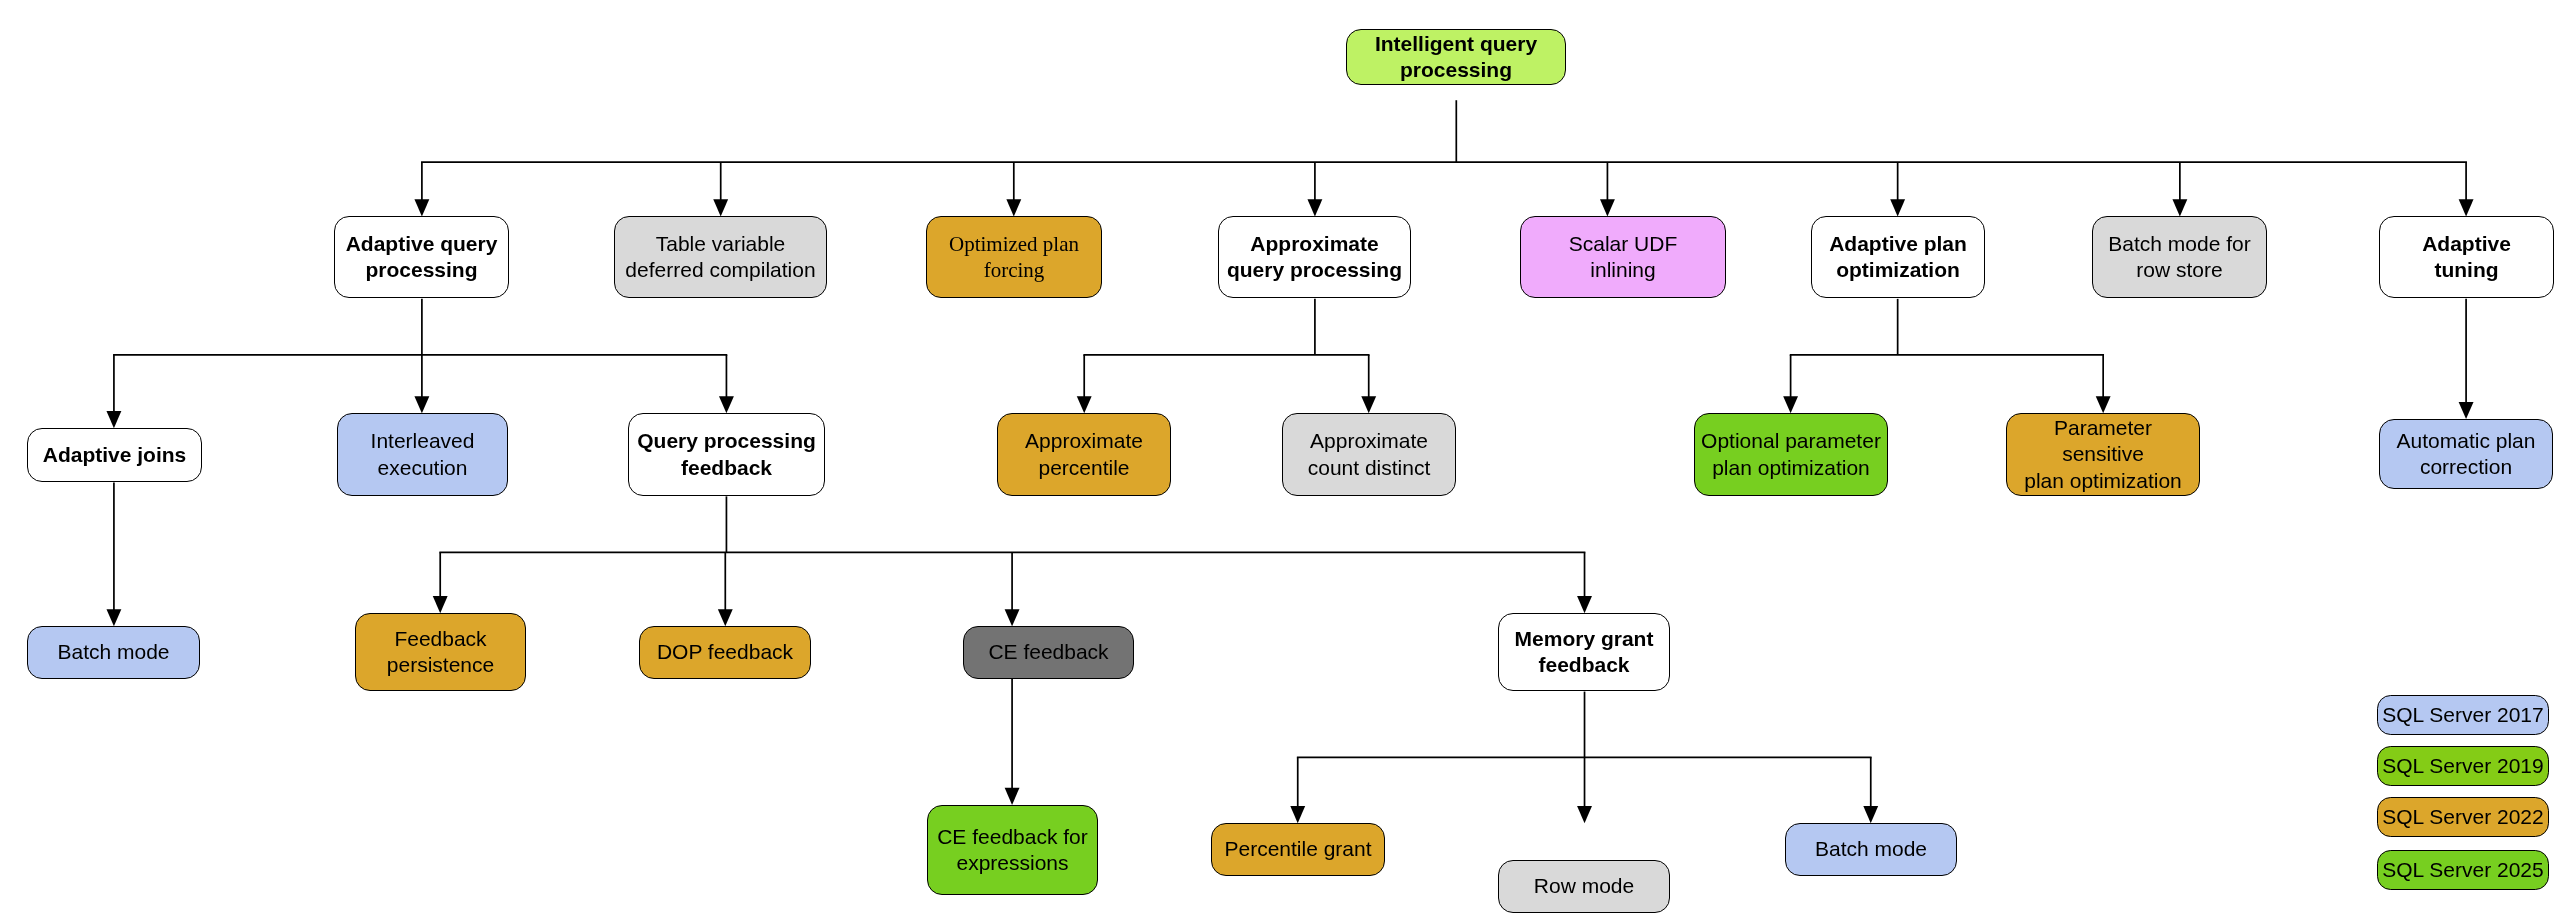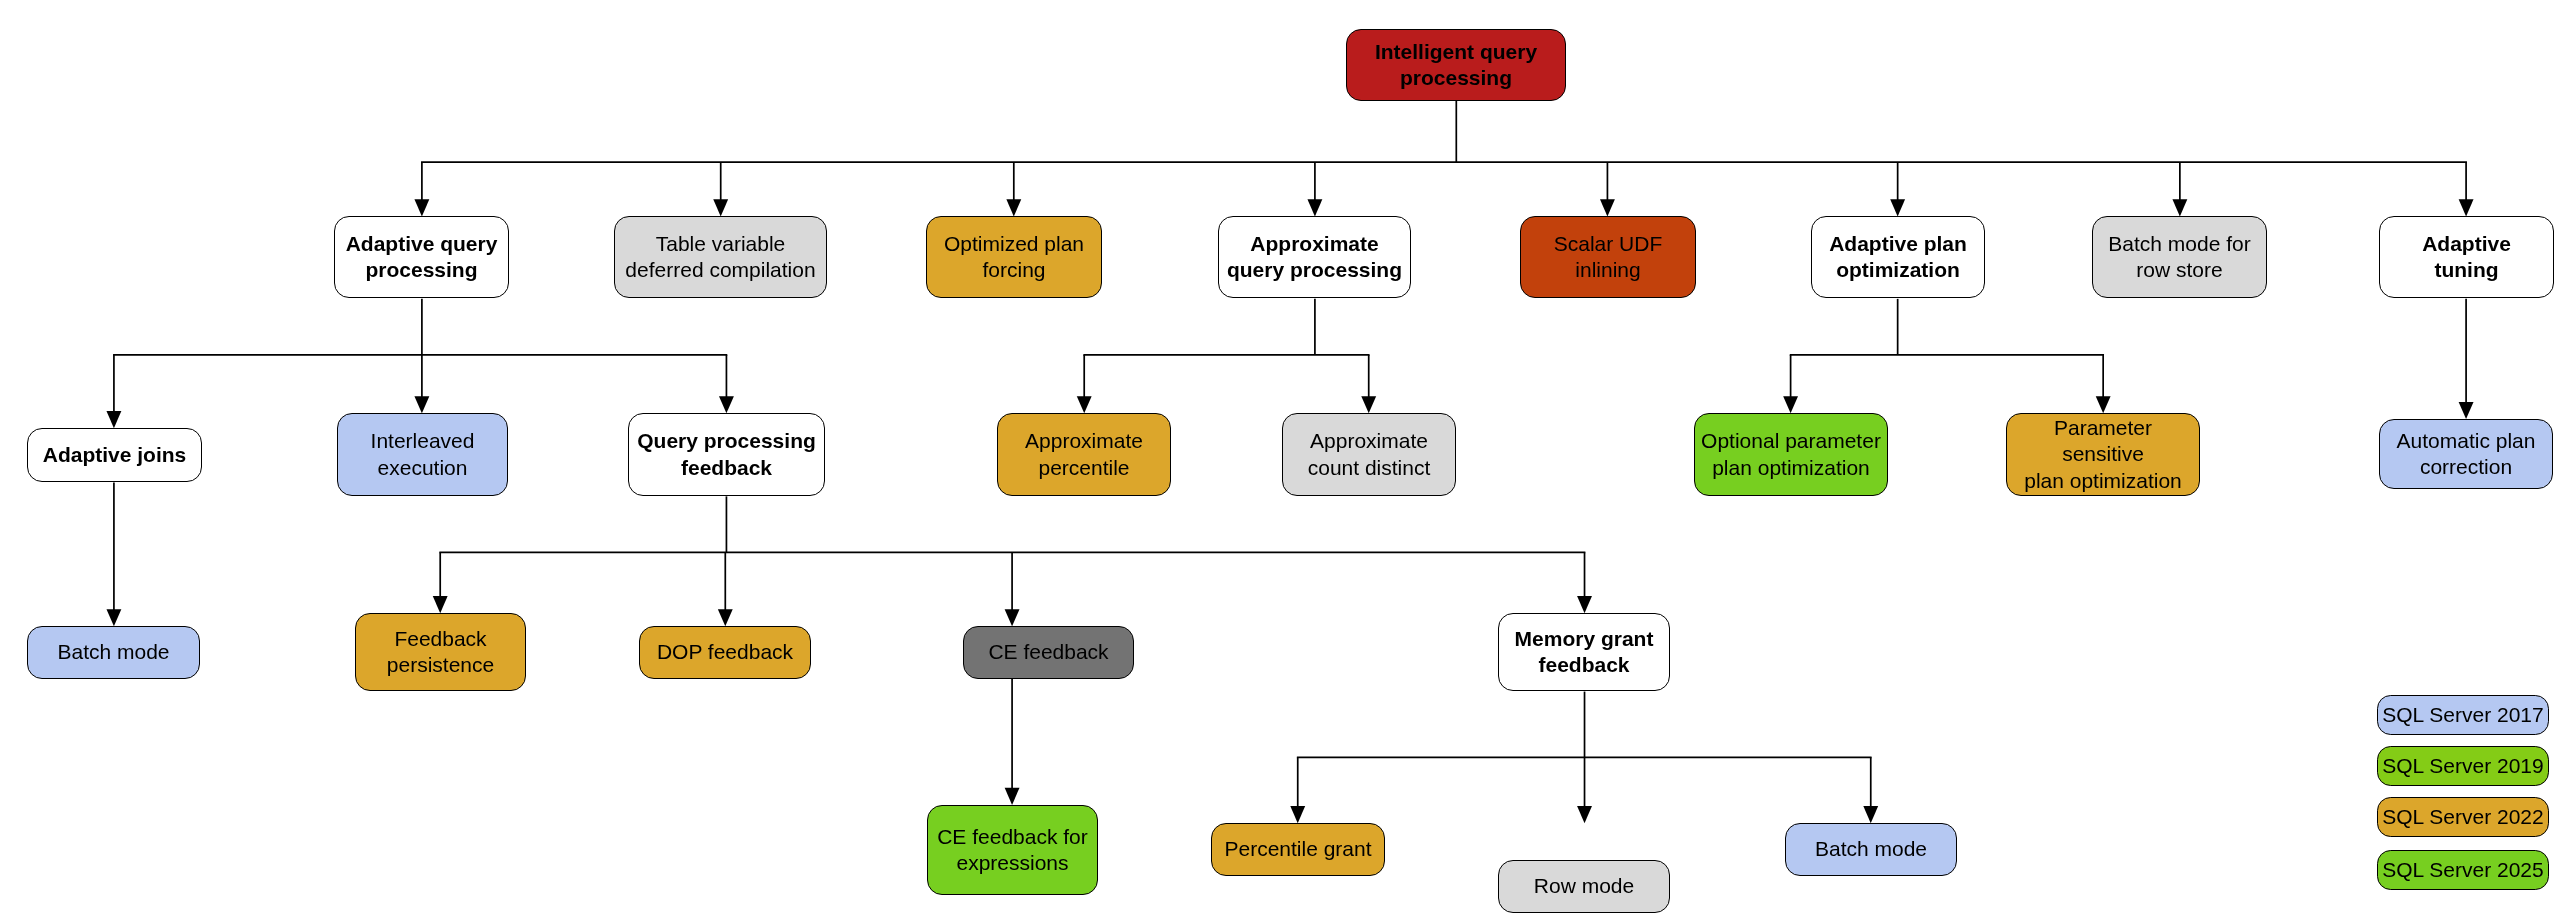--- a/index.html
+++ b/index.html
@@ -108,31 +108,31 @@
       <line x1="2768" y1="1208" x2="2768" y2="1323" stroke="#000000" stroke-width="3"></line>
       <line x1="2265.5" y1="1323" x2="3269.5" y2="1323" stroke="#000000" stroke-width="3"></line>
       <line x1="2267" y1="1323" x2="2267" y2="1416" stroke="#000000" stroke-width="3"></line>
       <polygon points="2254,1408 2280,1408 2267,1438" fill="#000000"></polygon>
       <line x1="2768" y1="1323" x2="2768" y2="1416" stroke="#000000" stroke-width="3"></line>
       <polygon points="2755,1408 2781,1408 2768,1438" fill="#000000"></polygon>
       <line x1="3268" y1="1323" x2="3268" y2="1416" stroke="#000000" stroke-width="3"></line>
       <polygon points="3255,1408 3281,1408 3268,1438" fill="#000000"></polygon>
     </svg>
   <div id="nodes">
-      <div class="node bold" style="left: 1346px; top: 29px; width: 220px; height: 72px; background: #b91c1c; border-color: rgb(0, 0, 0); color: rgb(0, 0, 0);">Intelligent query
+      <div class="node bold" style="left: 1346px; top: 29px; width: 220px; height: 56px; background: #bef264; border-color: rgb(0, 0, 0); color: rgb(0, 0, 0);">Intelligent query
 processing</div>
       <div class="node bold" style="left: 334px; top: 216px; width: 175px; height: 82px; background: rgb(255, 255, 255); border-color: rgb(0, 0, 0); color: rgb(0, 0, 0);">Adaptive query
 processing</div>
       <div class="node" style="left: 614px; top: 216px; width: 213px; height: 82px; background: rgb(217, 217, 217); border-color: rgb(0, 0, 0); color: rgb(0, 0, 0);">Table variable
 deferred compilation</div>
-      <div class="node" style="left: 926px; top: 216px; width: 176px; height: 82px; background: rgb(220, 166, 43); border-color: rgb(0, 0, 0); color: rgb(0, 0, 0);">Optimized plan
+      <div class="node" style="left: 926px; top: 216px; width: 176px; height: 82px; background: rgb(220, 166, 43); border-color: rgb(0, 0, 0); color: rgb(0, 0, 0); font-family: Liberation Serif, serif;">Optimized plan
 forcing</div>
       <div class="node bold" style="left: 1218px; top: 216px; width: 193px; height: 82px; background: rgb(255, 255, 255); border-color: rgb(0, 0, 0); color: rgb(0, 0, 0);">Approximate
 query processing</div>
-      <div class="node" style="left: 1520px; top: 216px; width: 176px; height: 82px; background: #c2410c; border-color: rgb(0, 0, 0); color: rgb(0, 0, 0);">Scalar UDF
+      <div class="node" style="left: 1520px; top: 216px; width: 206px; height: 82px; background: #f0abfc; border-color: rgb(0, 0, 0); color: rgb(0, 0, 0);">Scalar UDF
 inlining</div>
       <div class="node bold" style="left: 1811px; top: 216px; width: 174px; height: 82px; background: rgb(255, 255, 255); border-color: rgb(0, 0, 0); color: rgb(0, 0, 0);">Adaptive plan
 optimization</div>
       <div class="node" style="left: 2092px; top: 216px; width: 175px; height: 82px; background: rgb(217, 217, 217); border-color: rgb(0, 0, 0); color: rgb(0, 0, 0);">Batch mode for
 row store</div>
       <div class="node bold" style="left: 2379px; top: 216px; width: 175px; height: 82px; background: rgb(255, 255, 255); border-color: rgb(0, 0, 0); color: rgb(0, 0, 0);">Adaptive
 tuning</div>
       <div class="node bold" style="left: 27px; top: 428px; width: 175px; height: 54px; background: rgb(255, 255, 255); border-color: rgb(0, 0, 0); color: rgb(0, 0, 0);">Adaptive joins</div>
       <div class="node" style="left: 337px; top: 413px; width: 171px; height: 83px; background: rgb(181, 200, 242); border-color: rgb(0, 0, 0); color: rgb(0, 0, 0);">Interleaved
 execution</div>

